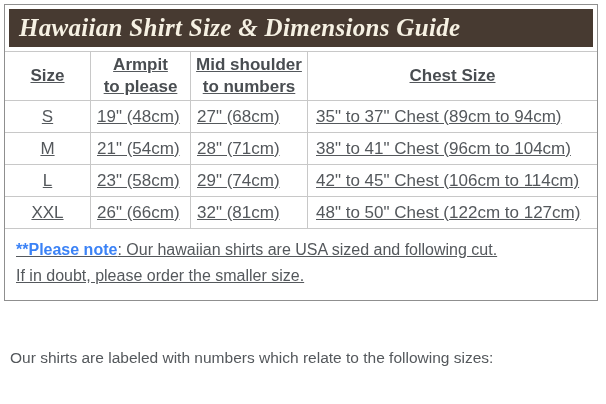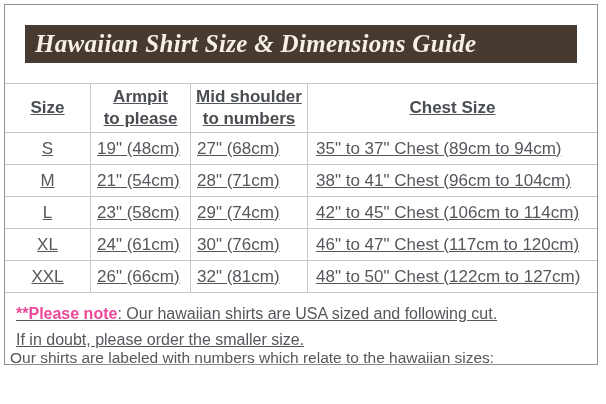--- a/index.html
+++ b/index.html
@@ -13,21 +13,21 @@
   body{
     width:606px;height:404px;position:relative;background:#ffffff;
     font-family:"Liberation Sans", sans-serif;color:var(--text);
     overflow:hidden;
   }
   .panel{
     position:absolute;left:4px;top:4px;width:594px;box-sizing:border-box;
     border:1px solid var(--border_outer);background:#ffffff;
   }
   .title-bar{
-    margin:20px;height:38px;background:var(--header_bg);
+    margin:4px;height:38px;background:var(--header_bg);
     display:flex;align-items:center;padding-left:10px;box-sizing:border-box;
   }
   .title-bar span{
     font-family:"Liberation Serif", serif;font-style:italic;font-weight:bold;
     font-size:25px;color:var(--header_text);letter-spacing:0.3px;white-space:nowrap;
   }
   table.size-table{
     width:100%;border-collapse:collapse;border-top:1px solid var(--border_inner);
     font-size:17px;color:var(--text);text-decoration:underline;
   }
@@ -44,21 +44,21 @@
   .w-size{width:81px;}
   .w-armpit{width:95px;}
   .w-shoulder{width:112px;}
   td.c-size{text-align:center;}
   td.c-armpit,td.c-shoulder{text-align:left;padding-left:6px;}
   td.c-chest{text-align:left;padding-left:8px;}
   tr.note-row td{
     border-left:0;border-right:0;border-bottom:0;height:auto;
     padding:8px 14px 11px 11px;font-size:16px;line-height:26px;text-align:left;
   }
-  .note-label{font-weight:bold;color:#ec4899;}
+  .note-label{font-weight:bold;color:#3b82f6;}
   .footer{
     position:absolute;left:10px;top:344px;font-size:15.5px;
     color:var(--text);line-height:28px;white-space:nowrap;
   }
 </style>
 </head>
 <body>
 
 <div class="panel">
   <div class="title-bar">
@@ -97,36 +97,30 @@
         <td class="c-shoulder">28" (71cm)</td>
         <td class="c-chest">38" to 41" Chest (96cm to 104cm)</td>
       </tr>
       <tr>
         <td class="c-size">L</td>
         <td class="c-armpit">23" (58cm)</td>
         <td class="c-shoulder">29" (74cm)</td>
         <td class="c-chest">42" to 45" Chest (106cm to 114cm)</td>
       </tr>
       <tr>
-        <td class="c-size">XL</td>
-        <td class="c-armpit">24" (61cm)</td>
-        <td class="c-shoulder">30" (76cm)</td>
-        <td class="c-chest">46" to 47" Chest (117cm to 120cm)</td>
-      </tr>
-      <tr>
         <td class="c-size">XXL</td>
         <td class="c-armpit">26" (66cm)</td>
         <td class="c-shoulder">32" (81cm)</td>
         <td class="c-chest">48" to 50" Chest (122cm to 127cm)</td>
       </tr>
       <tr class="note-row">
         <td colspan="4">
           <span class="note-label">**Please note</span><span>: Our hawaiian shirts are USA sized and following cut.</span><br>
           <span>If in doubt, please order the smaller size.</span>
         </td>
       </tr>
     </tbody>
   </table>
 </div>
 
 <div class="footer">
-  <div>Our shirts are labeled with numbers which relate to the hawaiian sizes:</div>
+  <div>Our shirts are labeled with numbers which relate to the following sizes:</div>
 </div>
 
 </body></html>

